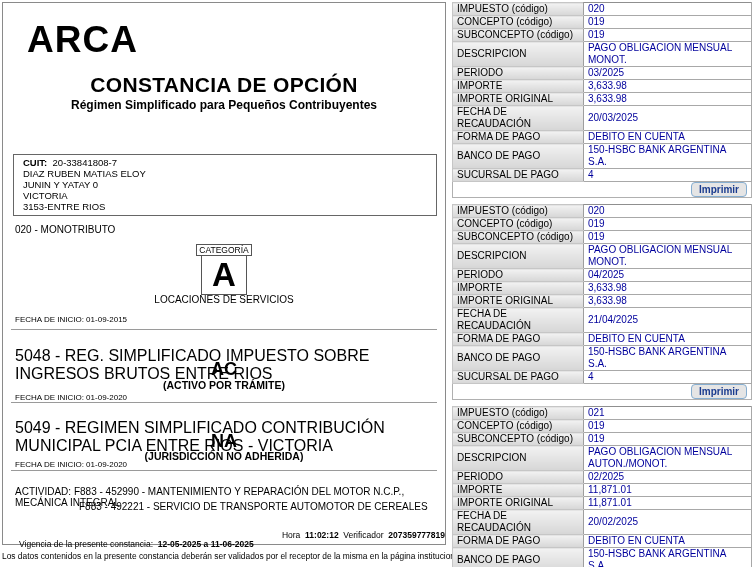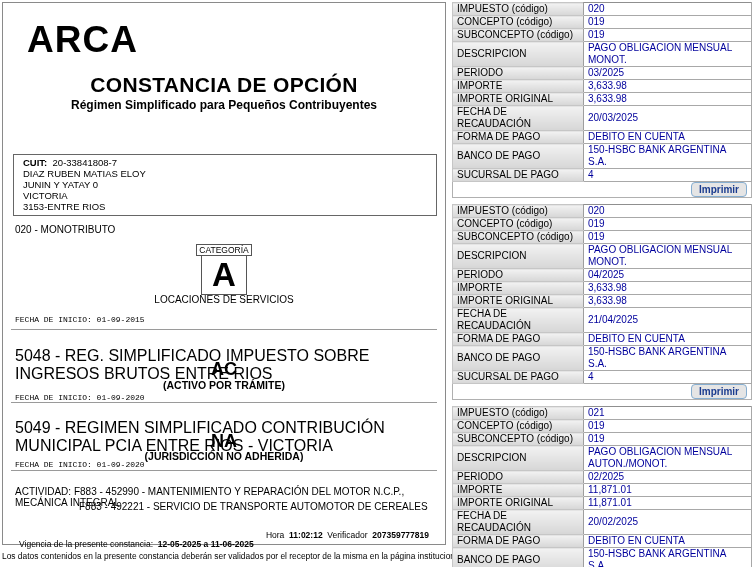--- a/index.html
+++ b/index.html
@@ -12,28 +12,28 @@
   .ctr { left:0; right:0; text-align:center; }
   .logo { left:24px; top:16px; font-size:37px; font-weight:bold; letter-spacing:1px; }
   .title { top:70px; font-size:21px; font-weight:bold; letter-spacing:.3px; }
   .subtitle { top:95px; font-size:12px; font-weight:bold; }
   .cuit-box { left:10px; top:151px; width:424px; border:1px solid #666; padding:2px 5px 3px 9px; font-size:9.5px; line-height:11px; }
   .regime { left:12px; top:221px; font-size:10px; }
   .cat-wrap { top:241px; display:flex; flex-direction:column; align-items:center; position:absolute; left:0; right:0; }
   .cat-label { border:1px solid #555; font-size:8.5px; padding:0 2px; background:#fff; }
   .cat-box { border:1px solid #555; margin-top:-1px; width:46px; height:40px; display:flex; align-items:center; justify-content:center; font-size:33px; font-weight:bold; background:#fff; }
   .locaciones { top:291px; font-size:10px; }
-  .fecha { left:12px; font-size:8px;font-family:Liberation Mono, monospace; }
+  .fecha { left:12px; font-size:8px; }
   .rule { left:8px; right:8px; border-top:1px solid #9a9a9a; height:0; }
   .sec-title { left:12px; font-size:16px; }
   .sec-code { font-size:18px; font-weight:bold; }
   .sec-detail { font-size:10.5px; font-weight:bold; }
   .act { font-size:10px; }
   .vig-left { left:16px; top:536px; font-size:8.5px; }
-  .vig-right { right:16px; top:527px; font-size:8.5px; text-align:center; }
+  .vig-right { right:0; top:527px; font-size:8.5px; text-align:center; }
   .b { font-weight:bold; }
   .page-footer { position:absolute; left:2px; top:551px; font-size:8.4px; white-space:nowrap; }
   .page-footer a { color:#000; font-weight:bold; text-decoration:underline; }
 
   
   .right-panel { position:absolute; left:452px; top:2px; width:300px; }
   table.pay { width:100%; border-collapse:collapse; margin-bottom:6px; border:1px solid #b0b0b0; }
   table.pay td { font-size:10px; padding:0 4px; height:13px; line-height:12px; vertical-align:middle; }
   td.lbl { width:131px; background:linear-gradient(#f2f2f2,#d6d6d6); border:1px solid #c6c6c6; border-right:1px solid #9e9e9e; color:#000; }
   td.val { background:#fff; border:1px solid #a8a8a8; border-top-color:#8f8f8f; color:#00009c; }

